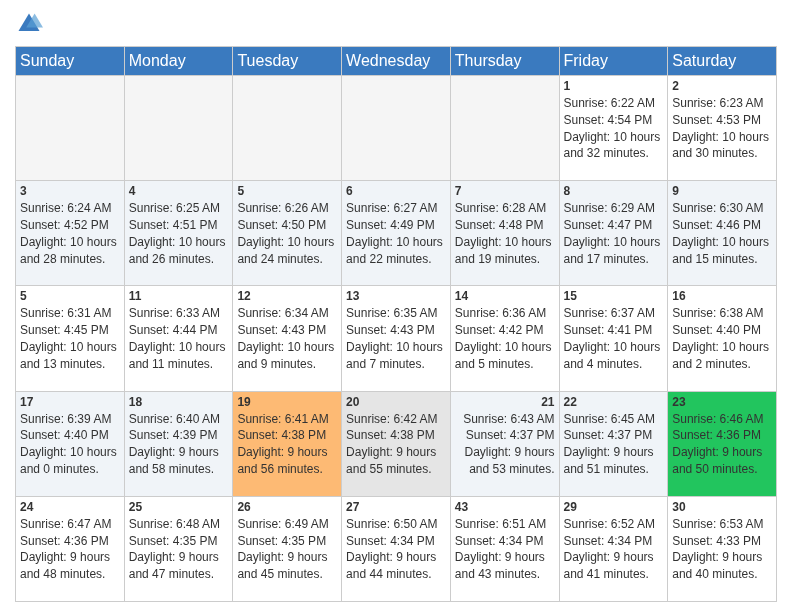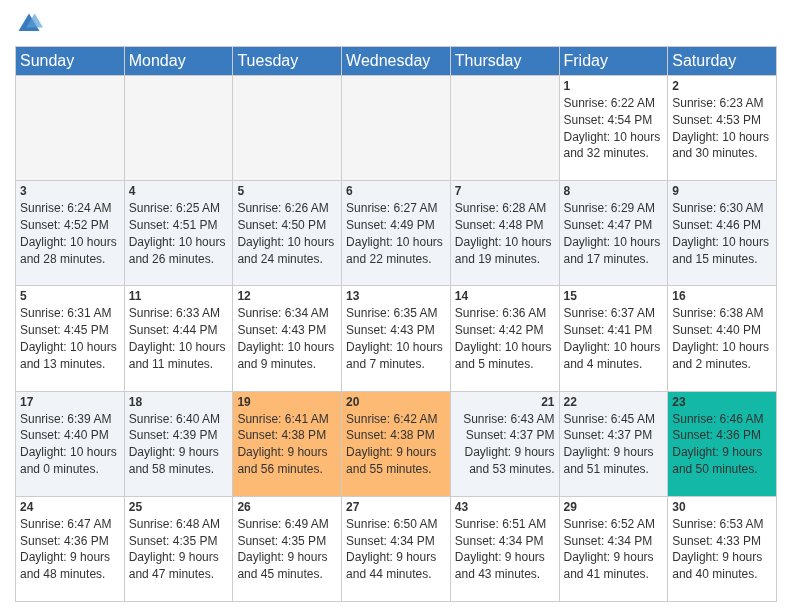--- a/index.html
+++ b/index.html
@@ -211,33 +211,33 @@
             <div class="day-info">Sunrise: 6:39 AM<br>Sunset: 4:40 PM<br>Daylight: 10 hours<br>and 0 minutes.</div>
           </td>
           <td style="background: rgb(240, 244, 248);">
             <span class="day-number">18</span>
             <div class="day-info">Sunrise: 6:40 AM<br>Sunset: 4:39 PM<br>Daylight: 9 hours<br>and 58 minutes.</div>
           </td>
           <td style="background: #fdba74;">
             <span class="day-number">19</span>
             <div class="day-info">Sunrise: 6:41 AM<br>Sunset: 4:38 PM<br>Daylight: 9 hours<br>and 56 minutes.</div>
           </td>
-          <td style="background: #fdba74;">
+          <td style="background: #e5e5e5;">
             <span class="day-number">20</span>
             <div class="day-info">Sunrise: 6:42 AM<br>Sunset: 4:38 PM<br>Daylight: 9 hours<br>and 55 minutes.</div>
           </td>
           <td style="background: rgb(240, 244, 248); text-align: right;">
             <span class="day-number">21</span>
             <div class="day-info">Sunrise: 6:43 AM<br>Sunset: 4:37 PM<br>Daylight: 9 hours<br>and 53 minutes.</div>
           </td>
           <td style="background: rgb(240, 244, 248);">
             <span class="day-number">22</span>
             <div class="day-info">Sunrise: 6:45 AM<br>Sunset: 4:37 PM<br>Daylight: 9 hours<br>and 51 minutes.</div>
           </td>
-          <td style="background: #14b8a6;">
+          <td style="background: #22c55e;">
             <span class="day-number">23</span>
             <div class="day-info">Sunrise: 6:46 AM<br>Sunset: 4:36 PM<br>Daylight: 9 hours<br>and 50 minutes.</div>
           </td>
         </tr>
         <tr>
           <td>
             <span class="day-number">24</span>
             <div class="day-info">Sunrise: 6:47 AM<br>Sunset: 4:36 PM<br>Daylight: 9 hours<br>and 48 minutes.</div>
           </td>
           <td>

